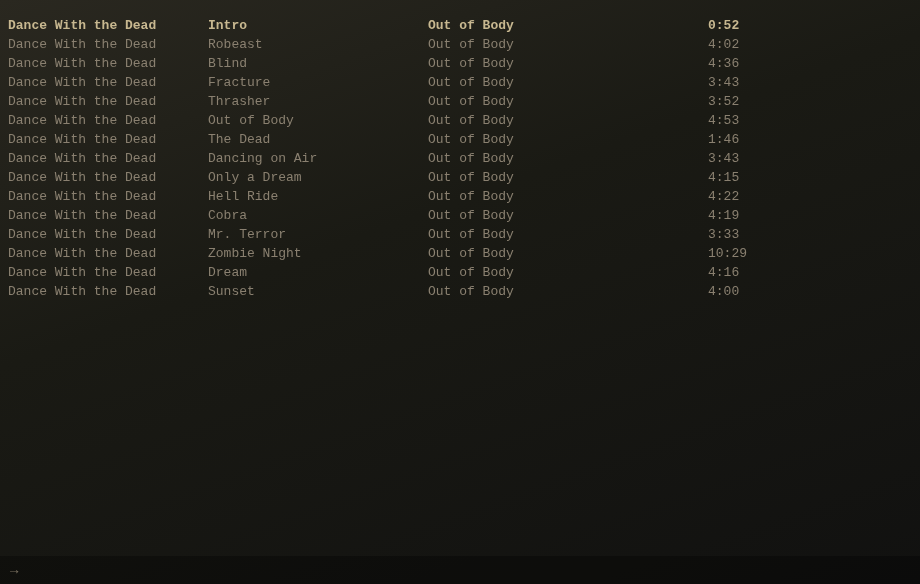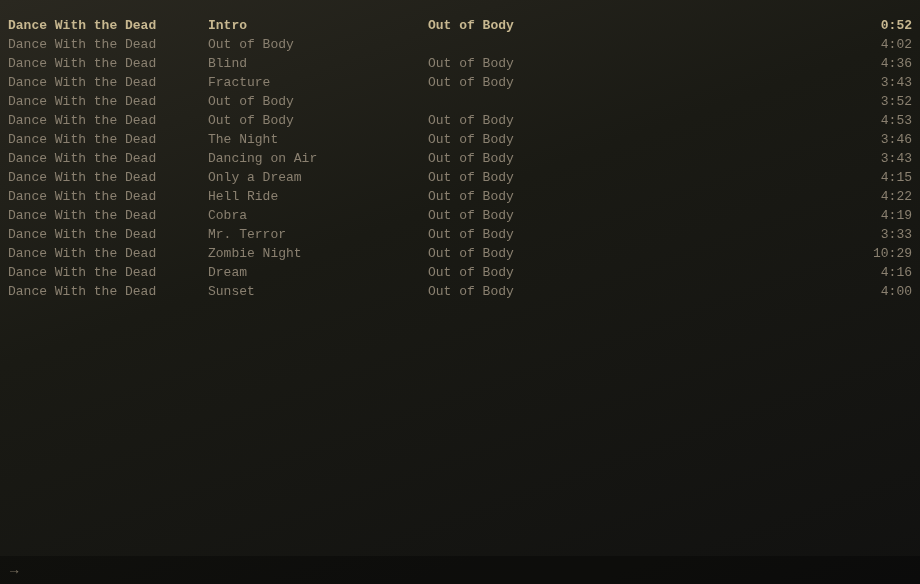--- a/index.html
+++ b/index.html
@@ -53,21 +53,20 @@
 
     .col-album {
       width: 280px;
       flex-shrink: 0;
       white-space: nowrap;
       overflow: hidden;
     }
 
     .col-duration {
       flex: 1;
-      text-align: right;
       white-space: nowrap;
     }
 
     .bottom-bar {
       position: absolute;
       bottom: 0;
       left: 0;
       right: 0;
       height: 28px;
       background: rgba(0,0,0,0.3);
@@ -89,51 +88,53 @@
 <div class="track-list">
 
   <div class="track-row header">
     <span class="col-artist">Dance With the Dead</span>
     <span class="col-title">Intro</span>
     <span class="col-album">Out of Body</span>
     <span class="col-duration">0:52</span>
   </div>
 <div class="track-row">
       <span class="col-artist">Dance With the Dead</span>
+      <span class="col-title">Robeast</span>
       <span class="col-album">Out of Body</span>
       <span class="col-duration">4:02</span>
     </div>
     <div class="track-row">
       <span class="col-artist">Dance With the Dead</span>
       <span class="col-title">Blind</span>
       <span class="col-album">Out of Body</span>
       <span class="col-duration">4:36</span>
     </div>
     <div class="track-row">
       <span class="col-artist">Dance With the Dead</span>
       <span class="col-title">Fracture</span>
       <span class="col-album">Out of Body</span>
       <span class="col-duration">3:43</span>
     </div>
     <div class="track-row">
       <span class="col-artist">Dance With the Dead</span>
+      <span class="col-title">Thrasher</span>
       <span class="col-album">Out of Body</span>
       <span class="col-duration">3:52</span>
     </div>
     <div class="track-row">
       <span class="col-artist">Dance With the Dead</span>
       <span class="col-title">Out of Body</span>
       <span class="col-album">Out of Body</span>
       <span class="col-duration">4:53</span>
     </div>
     <div class="track-row">
       <span class="col-artist">Dance With the Dead</span>
-      <span class="col-title">The Night</span>
+      <span class="col-title">The Dead</span>
       <span class="col-album">Out of Body</span>
-      <span class="col-duration">3:46</span>
+      <span class="col-duration">1:46</span>
     </div>
     <div class="track-row">
       <span class="col-artist">Dance With the Dead</span>
       <span class="col-title">Dancing on Air</span>
       <span class="col-album">Out of Body</span>
       <span class="col-duration">3:43</span>
     </div>
     <div class="track-row">
       <span class="col-artist">Dance With the Dead</span>
       <span class="col-title">Only a Dream</span>

